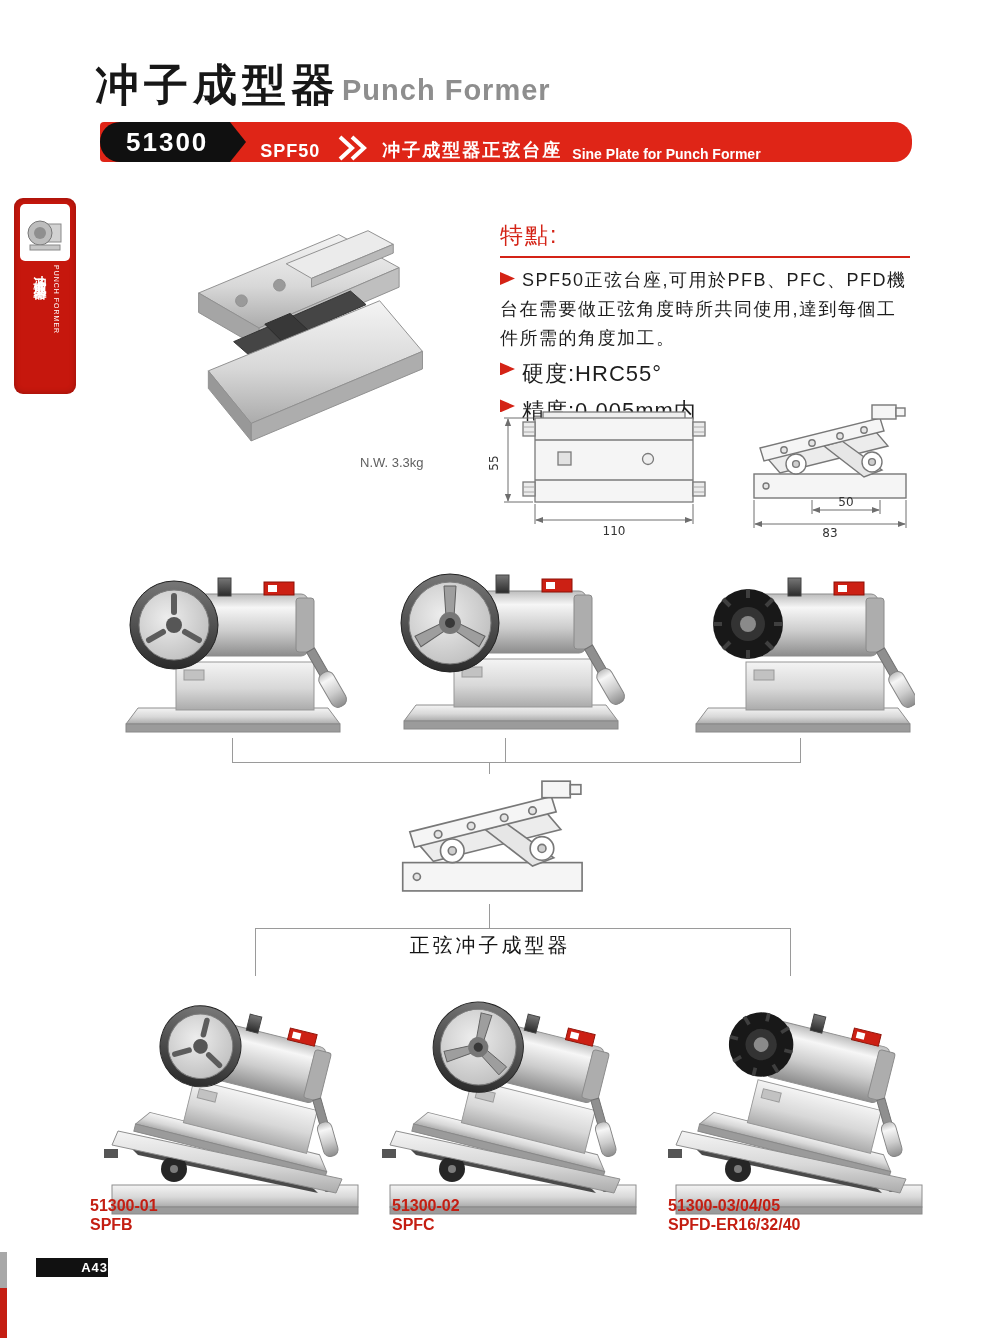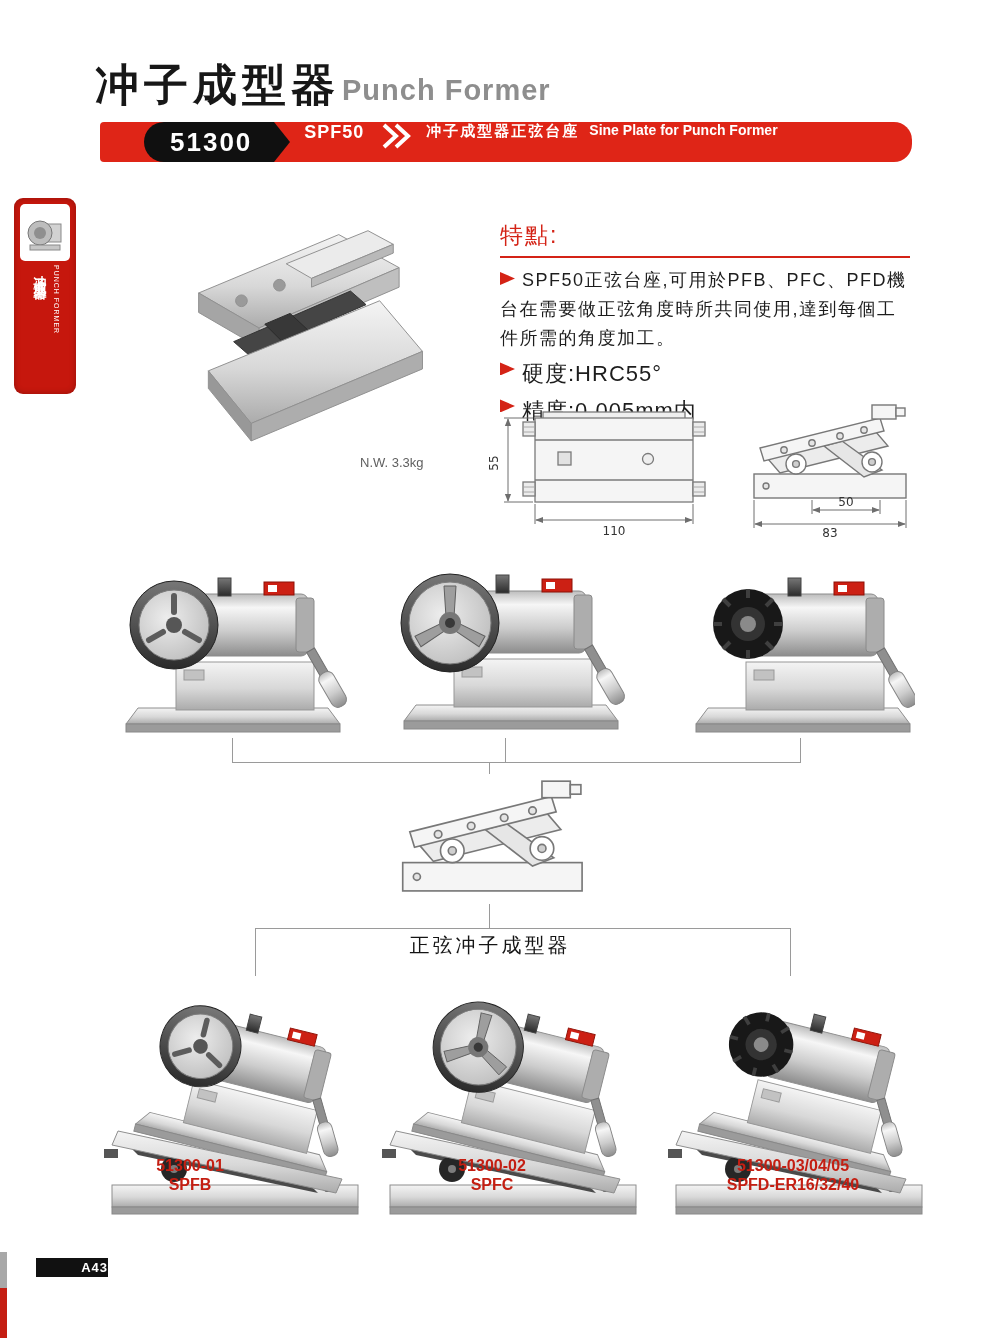--- a/index.html
+++ b/index.html
@@ -4,26 +4,26 @@
 <style>
   * { margin:0; padding:0; box-sizing:border-box; }
   html,body { background:#ffffff; }
   .page {
     position:relative; width:1000px; height:1338px; background:#fff;
     font-family:"Liberation Sans", sans-serif; overflow:hidden; margin:0 auto;
   }
   
   .title-zh { position:absolute; left:95px; top:56px; font-size:44px; font-weight:bold; color:#171717; letter-spacing:5px; }
   .title-en { position:absolute; left:342px; top:74px; font-size:29px; font-weight:bold; color:#8e8e8e; letter-spacing:1px; }
-  .banner { position:absolute; left:100px; top:122px; width:812px; height:40px; background:#df2517; border-radius:4px 18px 18px 4px; display:flex; align-items:flex-start;padding-left:44px; }
+  .banner { position:absolute; left:100px; top:122px; width:812px; height:40px; background:#df2517; border-radius:4px 18px 18px 4px; display:flex; align-items:flex-end; }
   .banner-model { background:#101010; color:#fff; font-weight:bold; font-size:26px; height:40px; line-height:40px; padding:0 22px 0 26px; border-radius:20px 0 0 20px; letter-spacing:2px; }
   .banner-point { width:0; height:0; border-top:20px solid transparent; border-bottom:20px solid transparent; border-left:16px solid #101010; }
   .banner-code { color:#fff; font-weight:bold; font-size:18px; margin-left:14px; letter-spacing:1px; }
   .banner-chev { margin-left:16px; display:block; }
-  .banner-zh { color:#fff; font-weight:bold; font-size:15px; margin-left:12px; letter-spacing:2px; }
+  .banner-zh { color:#fff; font-weight:bold; font-size:18px; margin-left:12px; letter-spacing:2px; }
   .banner-en { color:#fff; font-weight:bold; font-size:14px; margin-left:10px; margin-top:0; }
   
   .side-tab { position:absolute; left:14px; top:198px; width:62px; height:196px; background:#c6170d; border-radius:9px; box-shadow:inset 0 0 6px rgba(0,0,0,.25); }
   .side-thumb { width:50px; height:57px; margin:6px auto 4px auto; background:#fff; border-radius:5px; display:flex; align-items:center; justify-content:center; }
   .side-text-wrap { display:flex; flex-direction:row; justify-content:center; gap:4px; }
   .side-zh { writing-mode:vertical-rl; color:#fff; font-size:13px; font-weight:bold; letter-spacing:3px; }
   .side-en { writing-mode:vertical-rl; color:#fff; font-size:7px; letter-spacing:1px; }
   
   .hero-photo { position:absolute; left:148px; top:203px; width:292px; height:252px; }
   .hero-caption { position:absolute; left:360px; top:455px; font-size:13px; color:#606060; }
@@ -44,21 +44,21 @@
   .photoA { position:absolute; left:118px; top:558px; width:230px; height:180px; }
   .photoB { position:absolute; left:386px; top:553px; width:245px; height:185px; }
   .photoC { position:absolute; left:690px; top:558px; width:225px; height:180px; }
   .photoD { position:absolute; left:104px; top:975px; width:260px; height:240px; }
   .photoE { position:absolute; left:382px; top:975px; width:260px; height:240px; }
   .photoF { position:absolute; left:668px; top:975px; width:260px; height:240px; }
   
   .cline { position:absolute; background:#9a9a9a; }
   .group-label { position:absolute; left:0; top:932px; width:980px; text-align:center; font-size:20px; color:#141414; letter-spacing:3px; }
   
-  .plabel { position:absolute; top:1156px; text-align:center; color:#c41e12; font-weight:bold; font-size:16px; line-height:19px; }
+  .plabel { position:absolute; top:1196px; color:#c41e12; font-weight:bold; font-size:16px; line-height:19px; }
   .plabel-a { left:90px;  width:200px; }
   .plabel-b { left:392px; width:200px; }
   .plabel-c { left:668px; width:250px; }
   
   .pagebox { position:absolute; left:36px; top:1258px; width:72px; height:19px; background:#111; color:#fff; font-weight:bold; font-size:13px; line-height:19px; text-align:right; letter-spacing:1px; }
   .edge-gray { position:absolute; left:0; top:1252px; width:7px; height:36px; background:#a8a8a8; }
   .edge-red  { position:absolute; left:0; top:1288px; width:7px; height:50px; background:#c41e12; }
   .defs-holder { position:absolute; width:0; height:0; overflow:hidden; }
 </style>
 </head>

